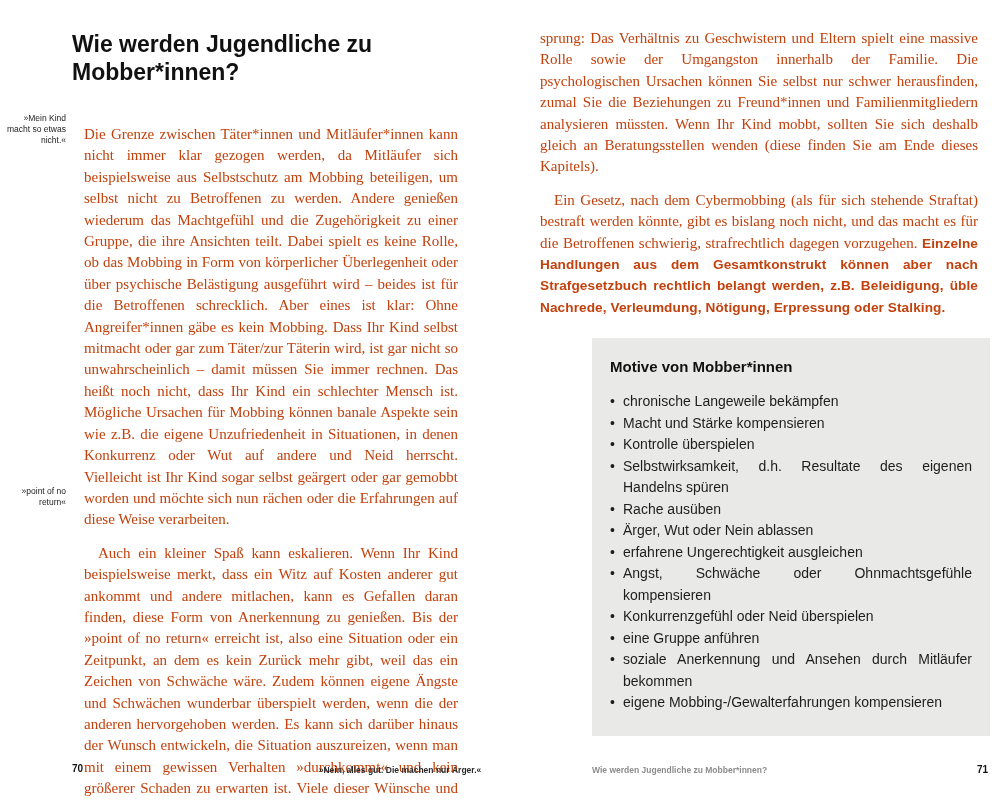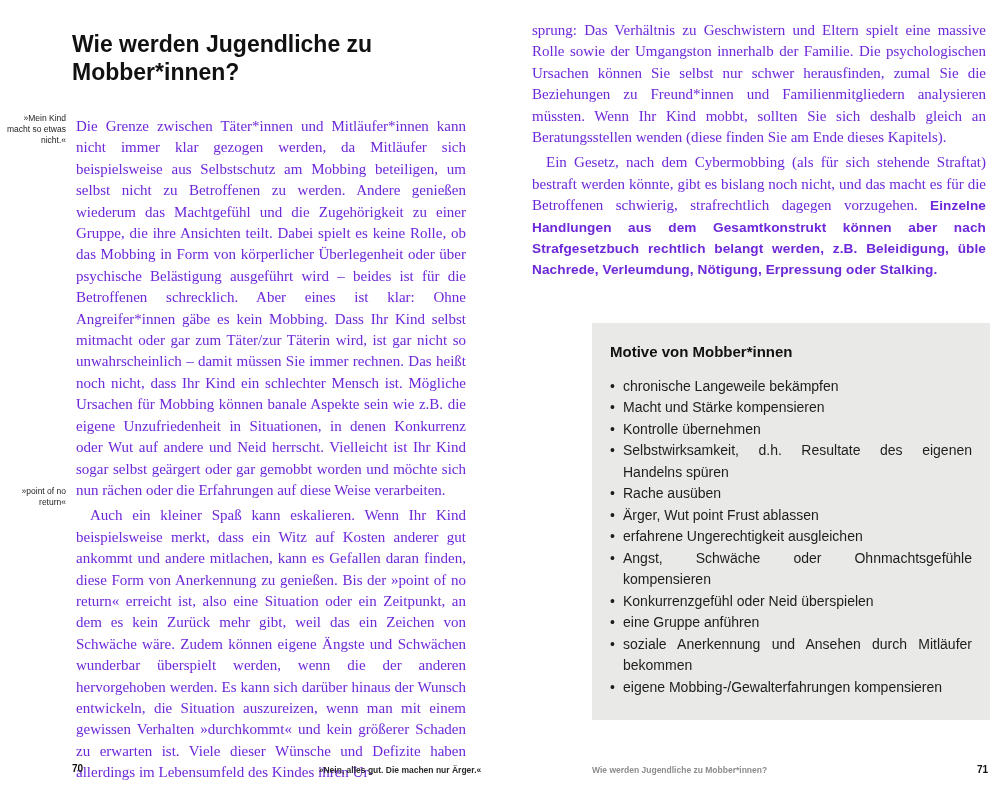--- a/index.html
+++ b/index.html
@@ -19,30 +19,30 @@
   }
   .note-1{top:113px;}
   .note-2{top:486px;}
   .left-col{
     position:absolute;left:72px;top:112px;width:398px;
   }
   .right-col{
     position:absolute;left:528px;top:16px;width:462px;
   }
   .body-text{
-    font-size:15px;line-height:21.4px;text-align:justify;margin:4px;
-    color:#6d28d9;
+    font-size:15px;line-height:21.4px;text-align:justify;margin:12px;
+    color:#c2410c;
   }
   .indent{text-indent:14px;}
   .bold-sans{
     font-family:"Liberation Sans", sans-serif;font-weight:700;
     font-size:13.6px;letter-spacing:0.1px;
   }
   .motive-box{
-    margin-top:42px;margin-left:64px;width:398px;box-sizing:border-box;
+    margin-top:20px;margin-left:64px;width:398px;box-sizing:border-box;
     background:#e9e9e8;padding:20px 18px 22px 18px;
   }
   .motive-title{
     font-family:"Liberation Sans", sans-serif;font-weight:700;
     font-size:15px;color:#111;margin:0 0 16px 0;
   }
   .motive-list{
     list-style:none;margin:0;padding:0;
     font-family:"Liberation Sans", sans-serif;font-size:14px;
     line-height:21.5px;color:#1d1d1d;
@@ -79,24 +79,24 @@
 
   <div class="right-col">
     <p class="body-text">sprung: Das Verhältnis zu Geschwistern und Eltern spielt eine massive Rolle sowie der Umgangston innerhalb der Familie. Die psychologischen Ursachen können Sie selbst nur schwer herausfinden, zumal Sie die Beziehungen zu Freund*innen und Familienmitgliedern analysieren müssten. Wenn Ihr Kind mobbt, sollten Sie sich deshalb gleich an Beratungsstellen wenden (diese finden Sie am Ende dieses Kapitels).</p>
     <p class="body-text indent"><span>Ein Gesetz, nach dem Cybermobbing (als für sich stehende Straftat) bestraft werden könnte, gibt es bislang noch nicht, und das macht es für die Betroffenen schwierig, strafrechtlich dagegen vorzugehen. </span><span class="bold-sans">Einzelne Handlungen aus dem Gesamtkonstrukt können aber nach Strafgesetzbuch rechtlich belangt werden, z.B. Beleidigung, üble Nachrede, Verleumdung, Nötigung, Erpressung oder Stalking.</span></p>
 
     <div class="motive-box">
       <h2 class="motive-title">Motive von Mobber*innen</h2>
       <ul class="motive-list">
         <li>chronische Langeweile bekämpfen</li>
         <li>Macht und Stärke kompensieren</li>
-        <li>Kontrolle übernehmen</li>
+        <li>Kontrolle überspielen</li>
         <li>Selbstwirksamkeit, d.h. Resultate des eigenen Handelns spüren</li>
         <li>Rache ausüben</li>
-        <li>Ärger, Wut point Frust ablassen</li>
+        <li>Ärger, Wut oder Nein ablassen</li>
         <li>erfahrene Ungerechtigkeit ausgleichen</li>
         <li>Angst, Schwäche oder Ohnmachtsgefühle kompensieren</li>
         <li>Konkurrenzgefühl oder Neid überspielen</li>
         <li>eine Gruppe anführen</li>
         <li>soziale Anerkennung und Ansehen durch Mitläufer bekommen</li>
         <li>eigene Mobbing-/Gewalterfahrungen kompensieren</li>
       </ul>
     </div>
   </div>
 

